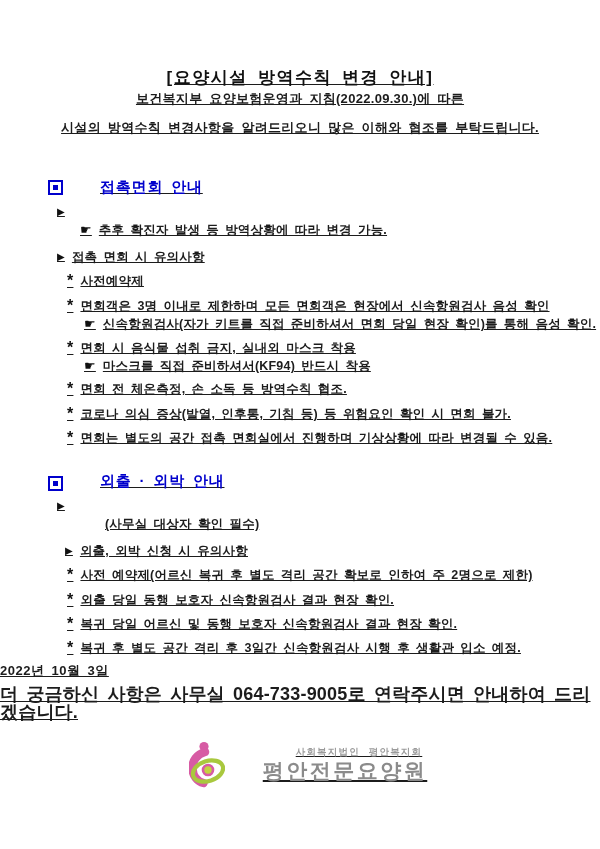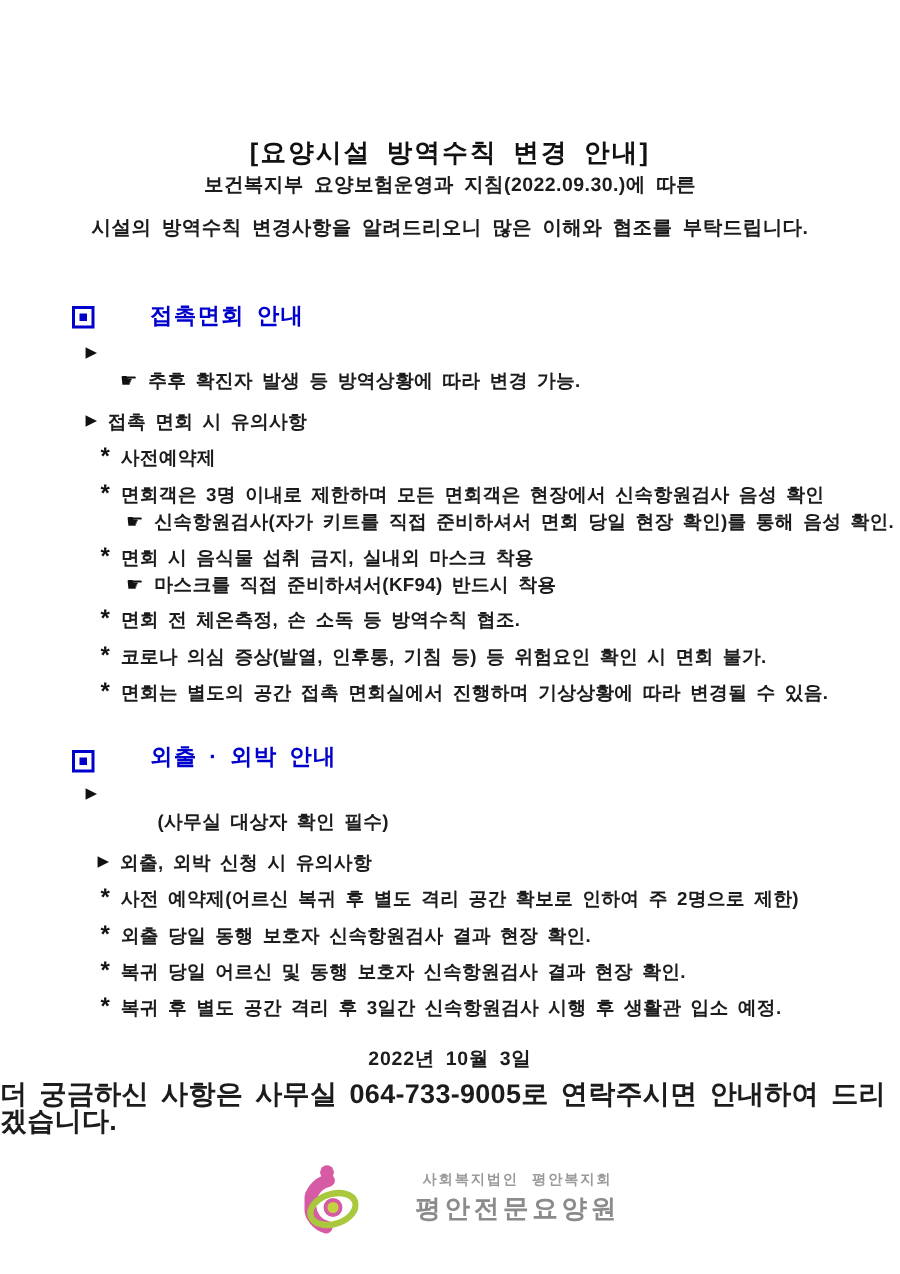--- a/index.html
+++ b/index.html
@@ -1,21 +1,21 @@
 <!DOCTYPE html>
 <html lang="ko"><head>
 <meta charset="utf-8">
 <style>
   html,body{margin:0;padding:0;}
   body{
     width:600px;height:849px;background:#ffffff;
     font-family:"Liberation Sans","DejaVu Sans",sans-serif;
     color:#1c1c1c;overflow:hidden;
   }
-  .page{position:relative;width:600px;height:645px;background:#fff;padding-top:90px;box-sizing:border-box;}
+  .page{position:relative;width:600px;height:645px;background:#fff;padding-top:66px;box-sizing:border-box;text-decoration:underline;}
 
   
   .doc-title{
     text-align:center;font-size:17px;font-weight:700;line-height:24px;
     letter-spacing:1.5px;word-spacing:4px;color:#111;
   }
   .intro1{text-align:center;font-size:13px;font-weight:700;line-height:18px;letter-spacing:.3px;word-spacing:3px;}
   .intro2{margin-top:11px;text-align:center;font-size:13px;font-weight:700;line-height:18px;letter-spacing:.3px;word-spacing:3px;}
 
   
@@ -43,36 +43,36 @@
   .mk-star{font-size:16px;line-height:17px;color:#111;}
   .mk-hand{font-size:13px;line-height:18px;color:#111;}
   .ind-a{padding-left:57px;}
   .ind-a2{padding-left:65px;}
   .ind-s{padding-left:67px;}
   .ind-ha{padding-left:80px;}
   .ind-hs{padding-left:84px;}
   .ind-c{padding-left:105px;}
 
   
-  .date-line{margin-top:16px;text-align:center;font-size:13px;font-weight:700;line-height:18px;letter-spacing:.5px;word-spacing:3px;}
+  .date-line{margin-top:5px;font-size:13px;font-weight:700;line-height:18px;letter-spacing:.5px;word-spacing:3px;}
   .contact-line{margin-top:5px;text-align:left;font-size:18px;font-weight:700;line-height:18px;letter-spacing:.2px;word-spacing:3px;}
 
   
   .logo{
     margin-top:19px;display:flex;justify-content:center;align-items:center;
     transform:translateX(8px);
   }
   .logo-mark{flex:0 0 auto;margin-right:6px;}
   .logo-text{display:flex;flex-direction:column;margin-left:32px;}
   .logo-small{
     font-size:9.5px;color:#9a9a9a;letter-spacing:1.2px;word-spacing:5px;
     text-align:right;padding-right:5px;line-height:12px;font-weight:700;
   }
   .logo-large{
-    font-size:17px;color:#8b8b8b;font-weight:700;letter-spacing:2.5px;line-height:26px;
+    font-size:21px;color:#8b8b8b;font-weight:700;letter-spacing:2.5px;line-height:26px;
   }
 </style>
 </head>
 <body>
 
 <div class="page">
 
   <div class="doc-title">[요양시설 방역수칙 변경 안내]</div>
   <div class="intro1">보건복지부 요양보험운영과 지침(2022.09.30.)에 따른</div>
   <div class="intro2">시설의 방역수칙 변경사항을 알려드리오니 많은 이해와 협조를 부탁드립니다.</div>

